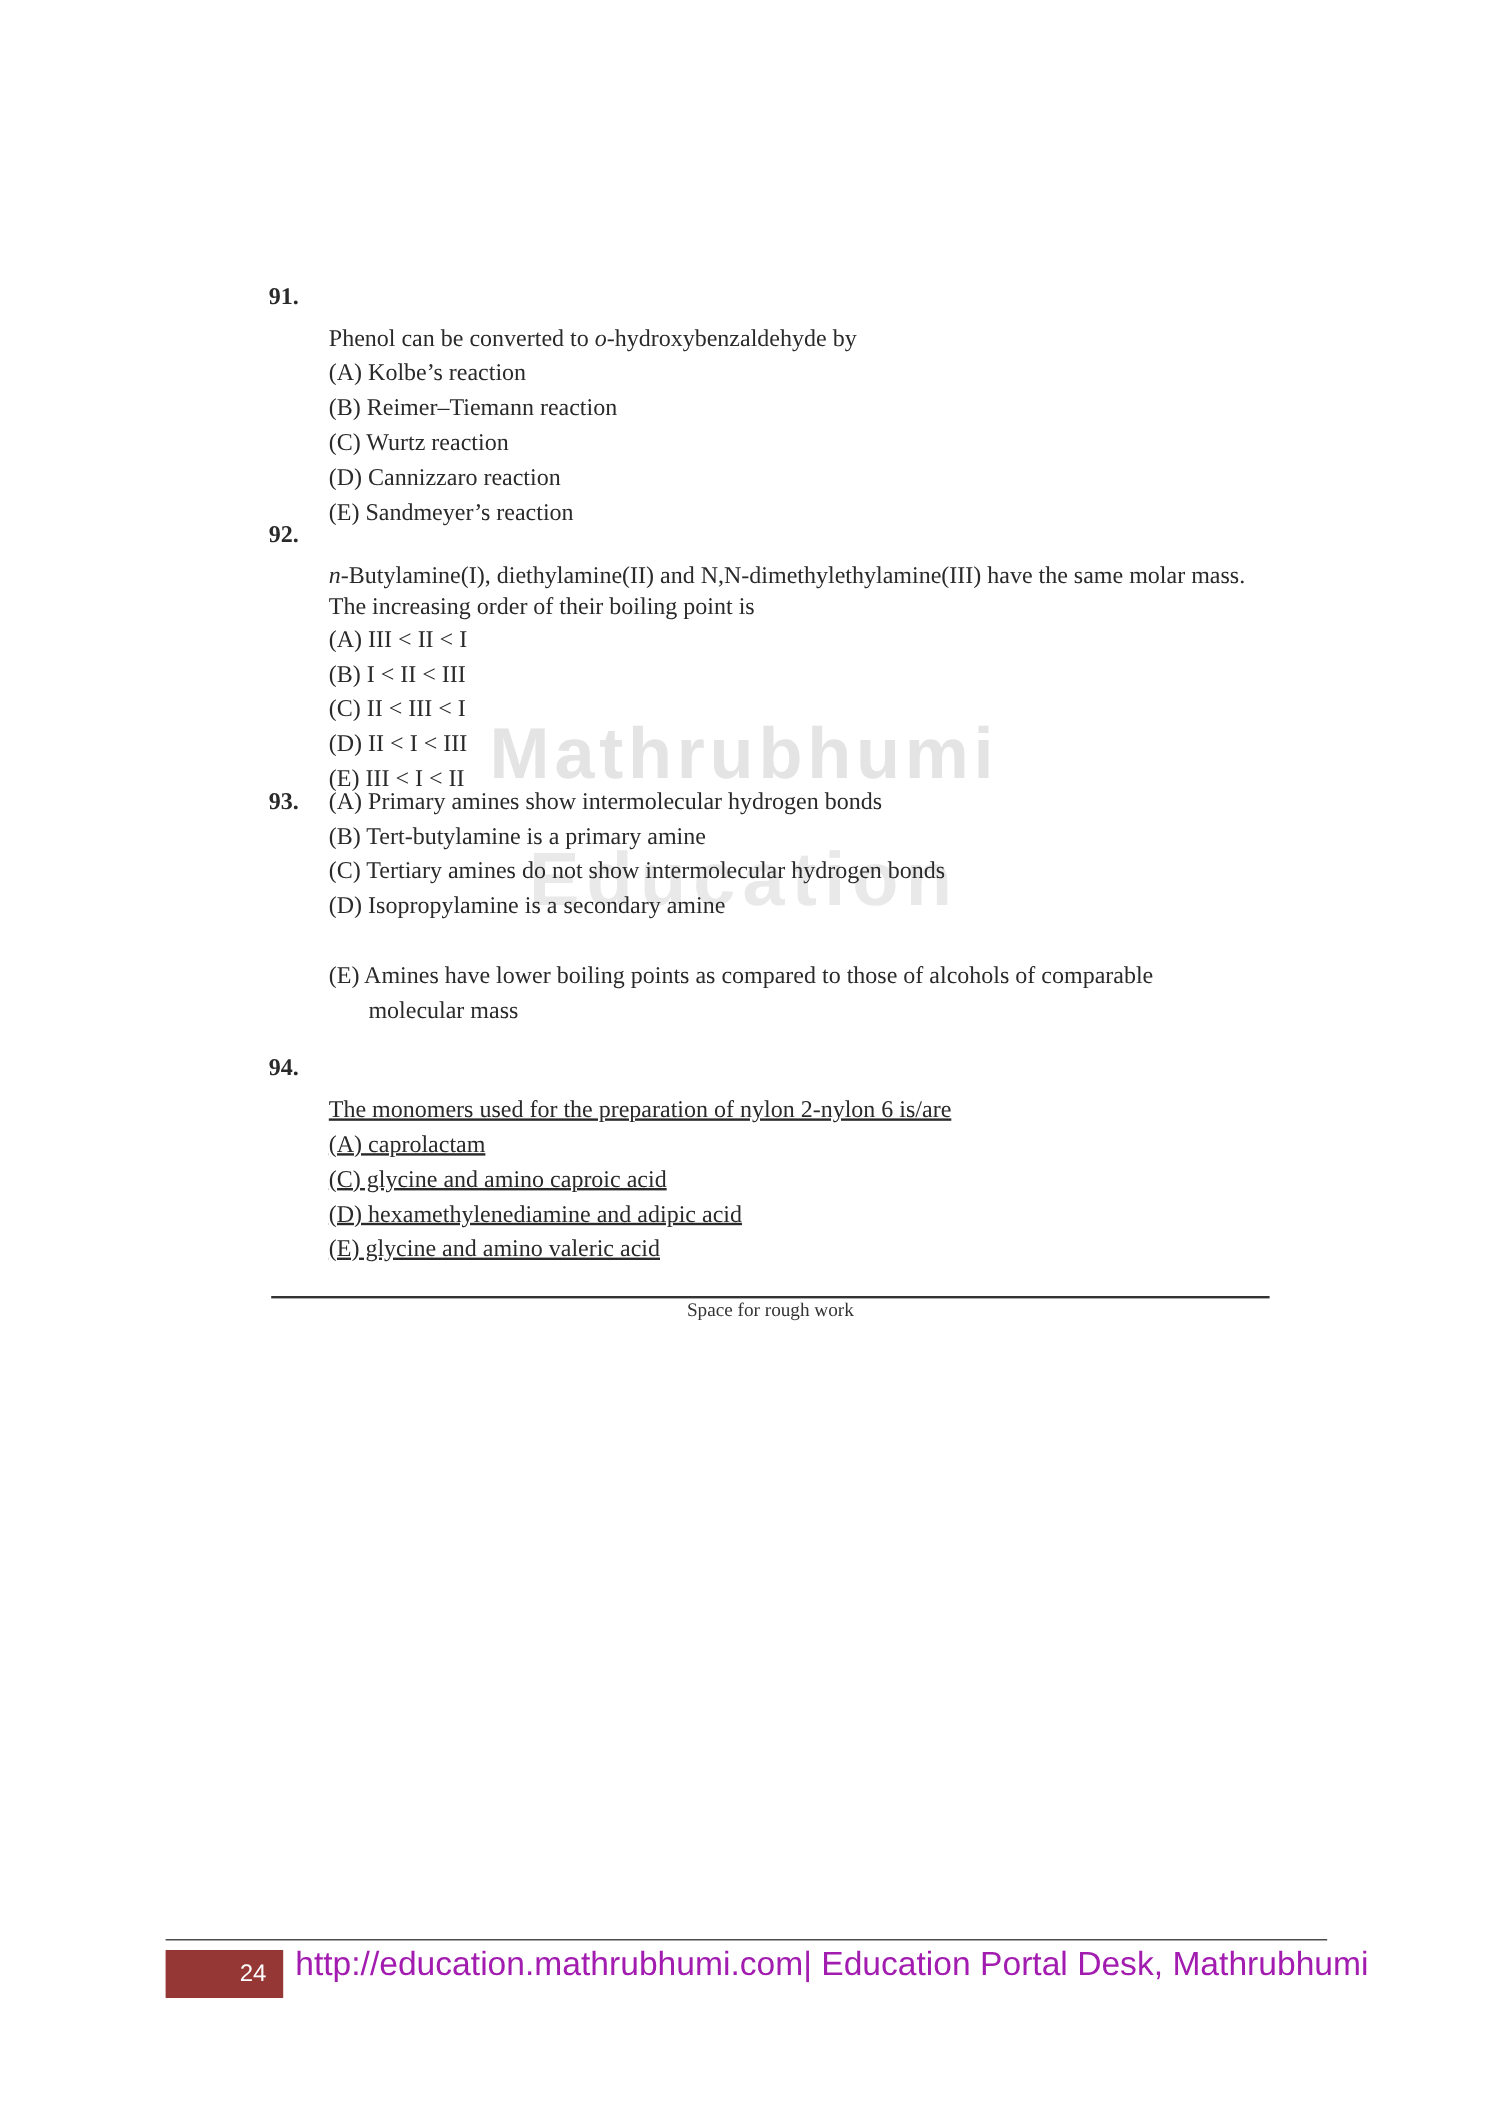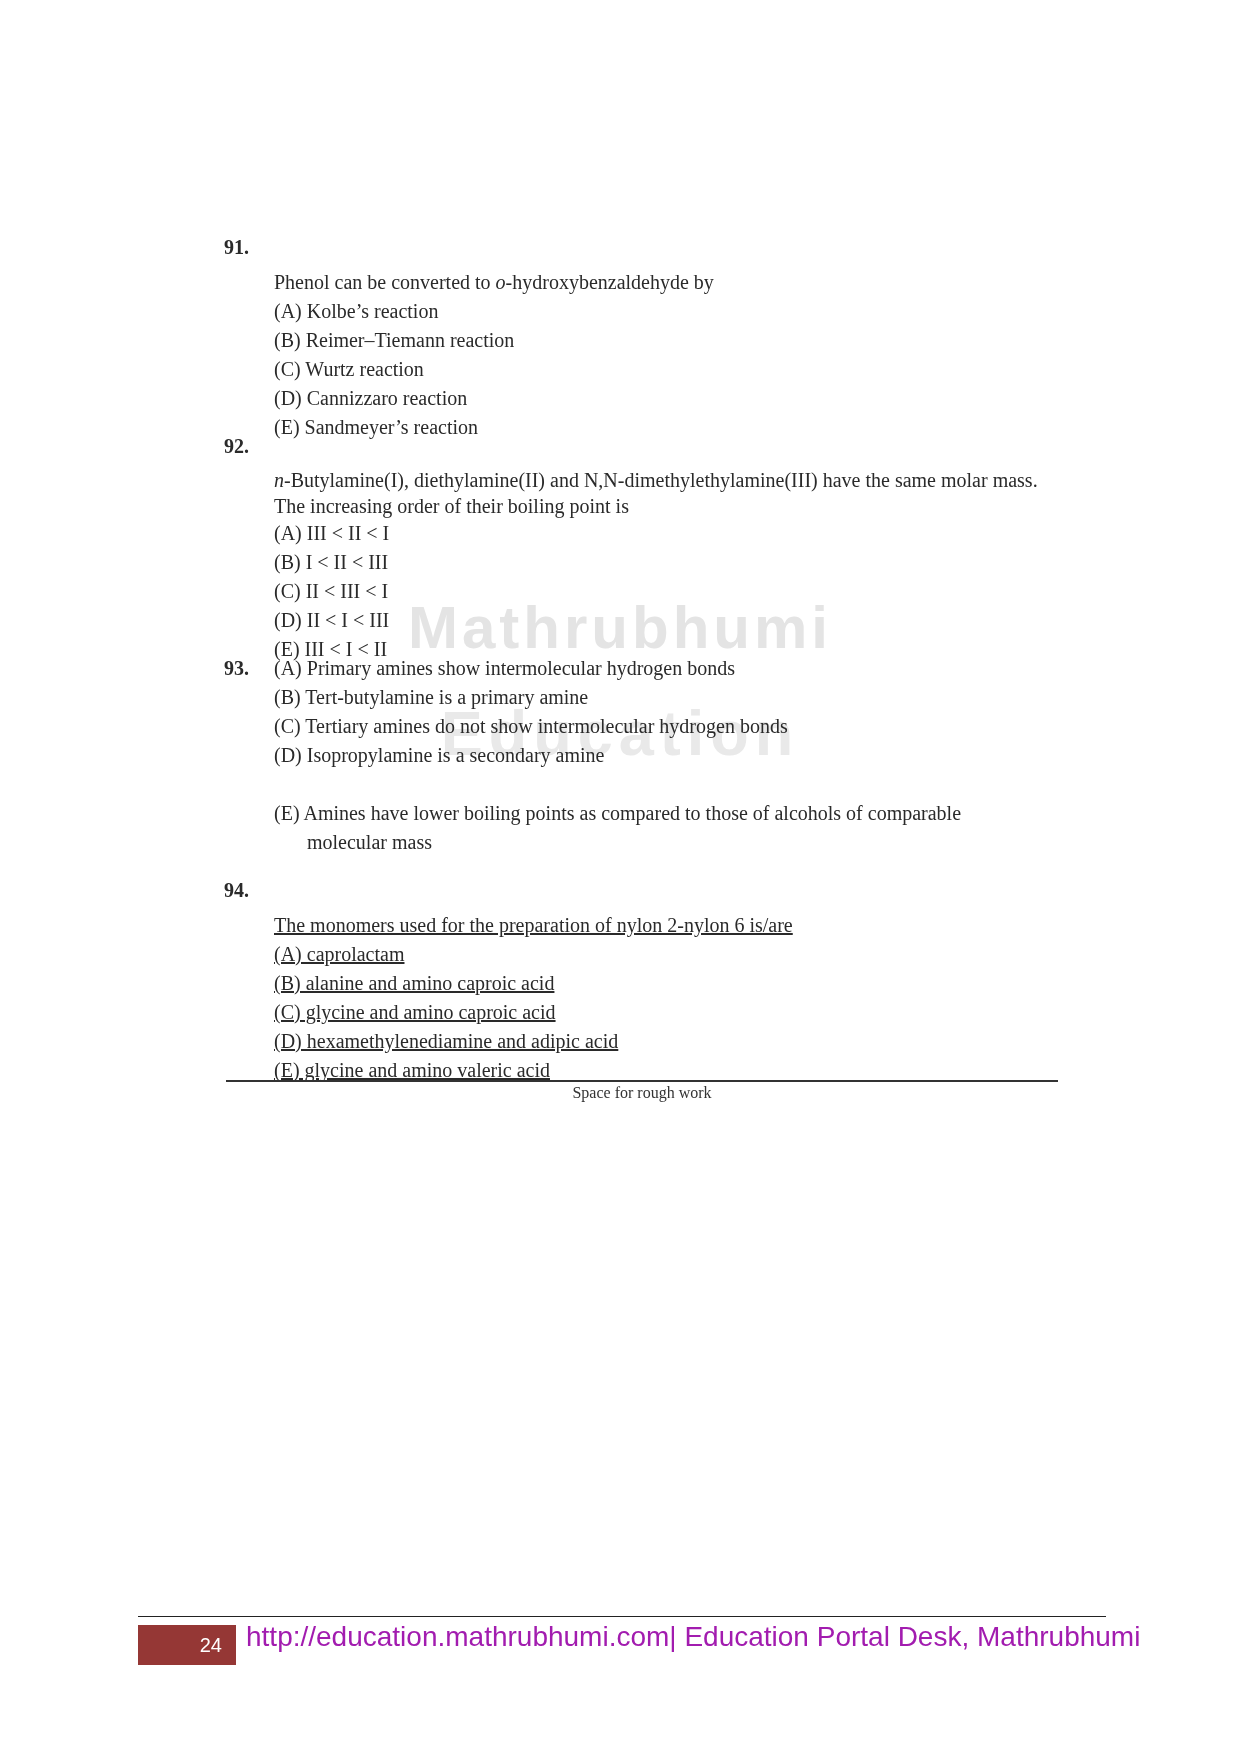--- a/index.html
+++ b/index.html
@@ -58,21 +58,20 @@
     <div class="opt">(B) Tert-butylamine is a primary amine</div>
     <div class="opt">(C) Tertiary amines do not show intermolecular hydrogen bonds</div>
     <div class="opt">(D) Isopropylamine is a secondary amine</div>
     <div class="opt-wrap">(E) Amines have lower boiling points as compared to those of alcohols of comparable molecular mass</div>
   </div>
 
   <div class="q" style="top:876px;text-decoration:underline;">
     <span class="qnum">94.</span>
     <div class="qtext">The monomers used for the preparation of nylon 2-nylon 6 is/are</div>
     <div class="opt">(A) caprolactam</div>
-    <div class="opt">(B) alanine and amino caproic acid</div>
     <div class="opt">(C) glycine and amino caproic acid</div>
     <div class="opt">(D) hexamethylenediamine and adipic acid</div>
     <div class="opt">(E) glycine and amino valeric acid</div>
   </div>
 
   <div class="rule"></div>
   <div class="rough">Space for rough work</div>
 
   <div class="footer-line"></div>
   <div class="footer-num">24</div>

